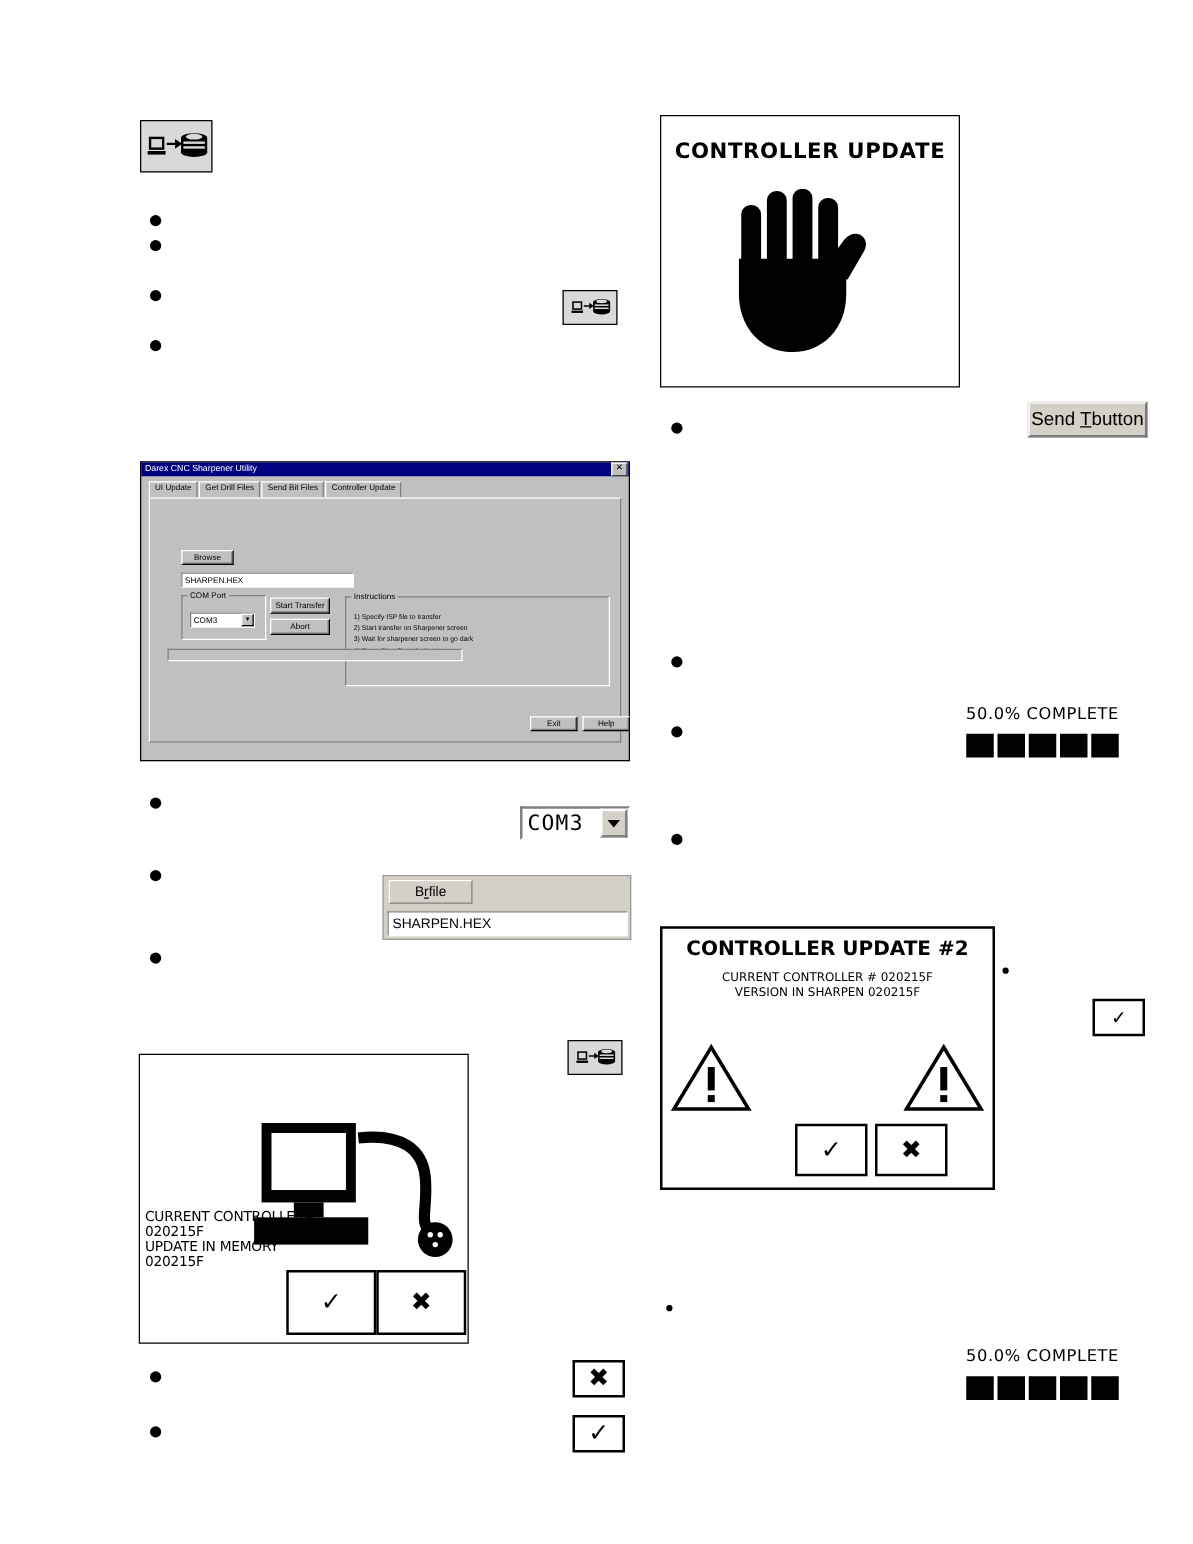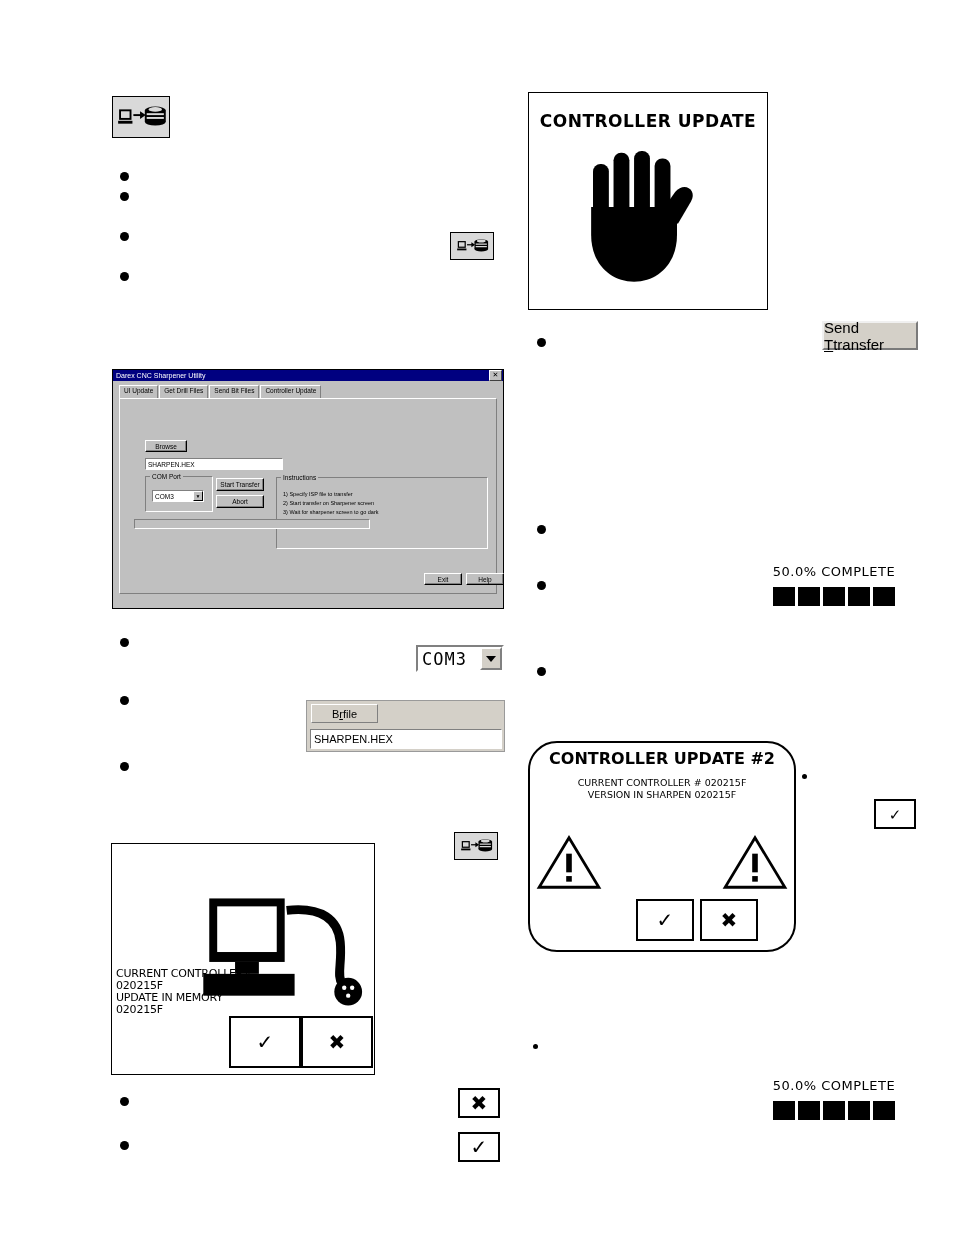--- a/index.html
+++ b/index.html
@@ -486,39 +486,39 @@
       <rect x="64" y="0" width="17" height="80" rx="8"></rect>
       <rect x="86" y="8" width="17" height="72" rx="8"></rect>
       <path d="M108 44 c10 -12 24 -2 17 10 l-14 24 -20 -10 z"></path>
       <path d="M18 60 h92 v30 c0 30 -20 50 -46 50 c-26 0 -46 -20 -46 -50 z"></path>
     </g>
   </svg>
 </div>
 
 <div class="abs bullet" style="left:537px; top:338px;"></div>
 <div class="abs big-btn" style="left:822px; top:321px; width:96px; height:29px;">
-  <span><span>Send </span><u>T</u><span>transfer</span></span>
+  <span><span>Send </span><u>T</u><span>button</span></span>
 </div>
 
 <div class="abs bullet" style="left:537px; top:525px;"></div>
 <div class="abs bullet" style="left:537px; top:581px;"></div>
 <div class="abs bullet" style="left:537px; top:667px;"></div>
 
 <div class="abs" style="left:752px; top:548px; width:164px;">
   <div class="pct-label">50.0% COMPLETE</div>
   <div class="blocks" style="margin-top:8px; gap:3px; justify-content:center;">
     <span style="width:22px;height:19px;"></span>
     <span style="width:22px;height:19px;"></span>
     <span style="width:22px;height:19px;"></span>
     <span style="width:22px;height:19px;"></span>
     <span style="width:22px;height:19px;"></span>
   </div>
 </div>
 
-<div class="abs frame" style="left:528px; top:741px; width:268px; height:211px; border-width:2px;border-radius:29px;">
+<div class="abs frame" style="left:528px; top:741px; width:268px; height:211px; border-width:2px;">
   <div class="cu2-title">CONTROLLER UPDATE #2</div>
   <div class="cu2-line" style="margin-top:9px;">CURRENT CONTROLLER # 020215F</div>
   <div class="cu2-line">VERSION IN SHARPEN  020215F</div>
 
 
   <svg viewBox="0 0 70 60" width="66" height="56" style="position:absolute;left:6px;top:92px;">
     <path d="M35 3 L67 56 L3 56 Z" fill="none" stroke="#000" stroke-width="3"></path>
     <rect x="32" y="20" width="6" height="20" fill="#000"></rect>
     <rect x="32" y="44" width="6" height="6" fill="#000"></rect>
   </svg>

